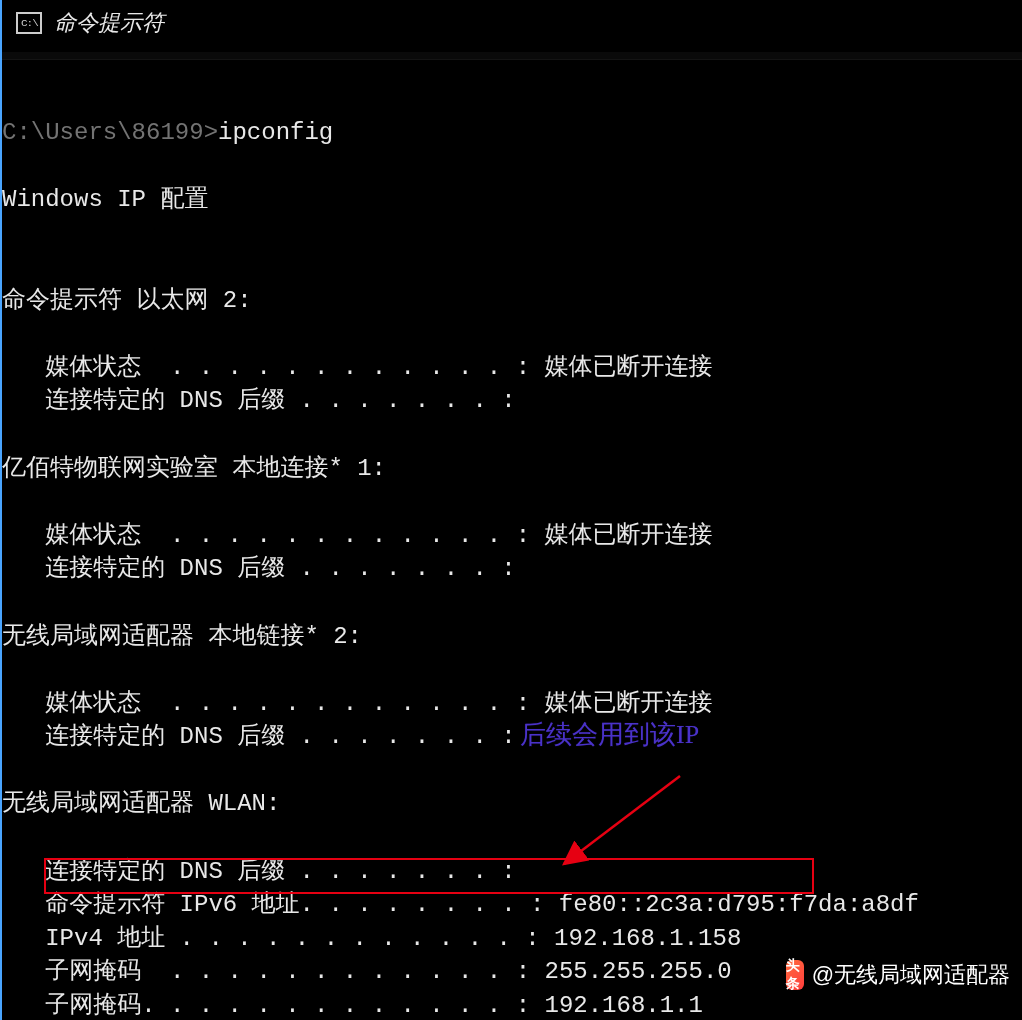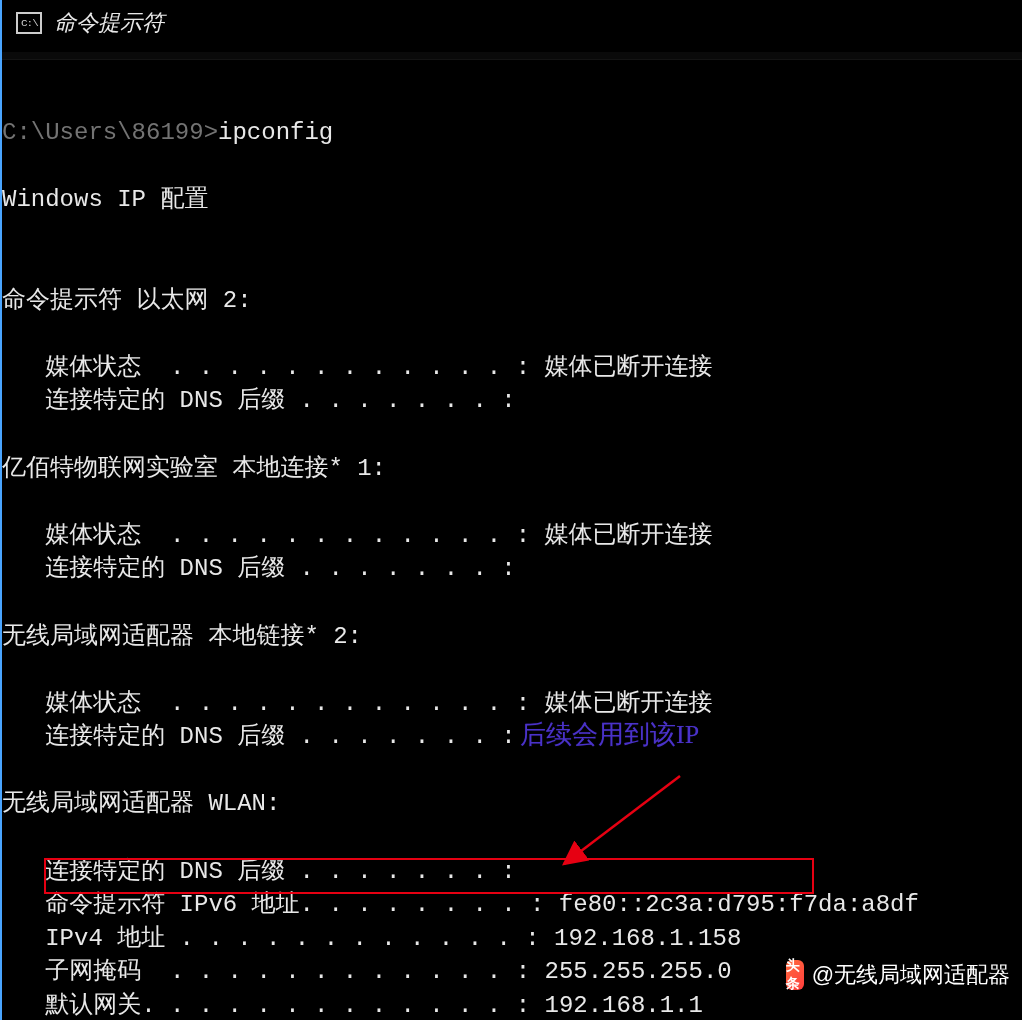--- a/index.html
+++ b/index.html
@@ -147,21 +147,21 @@
 
 <span class="line">   媒体状态  . . . . . . . . . . . . : 媒体已断开连接</span>
 <span class="line">   连接特定的 DNS 后缀 . . . . . . . :</span>
 
 <span class="line">无线局域网适配器 WLAN:</span>
 
 <span class="line">   连接特定的 DNS 后缀 . . . . . . . :</span>
 <span class="line">   命令提示符 IPv6 地址. . . . . . . . : fe80::2c3a:d795:f7da:a8df</span>
 <span class="line">   IPv4 地址 . . . . . . . . . . . . : 192.168.1.158</span>
 <span class="line">   子网掩码  . . . . . . . . . . . . : 255.255.255.0</span>
-<span class="line">   默认网关. . . . . . . . . . . . . : 192.168.1.1</span>
+<span class="line">   子网掩码. . . . . . . . . . . . . : 192.168.1.1</span>
 
 
 </div>
 
 <div class="overlay-box" style="left:44px; top:858px; width:770px; height:36px;"></div>
 
 <div class="annotation" style="left:520px; top:718px;">
   <div>后续会用到该IP</div>
 </div>
 

